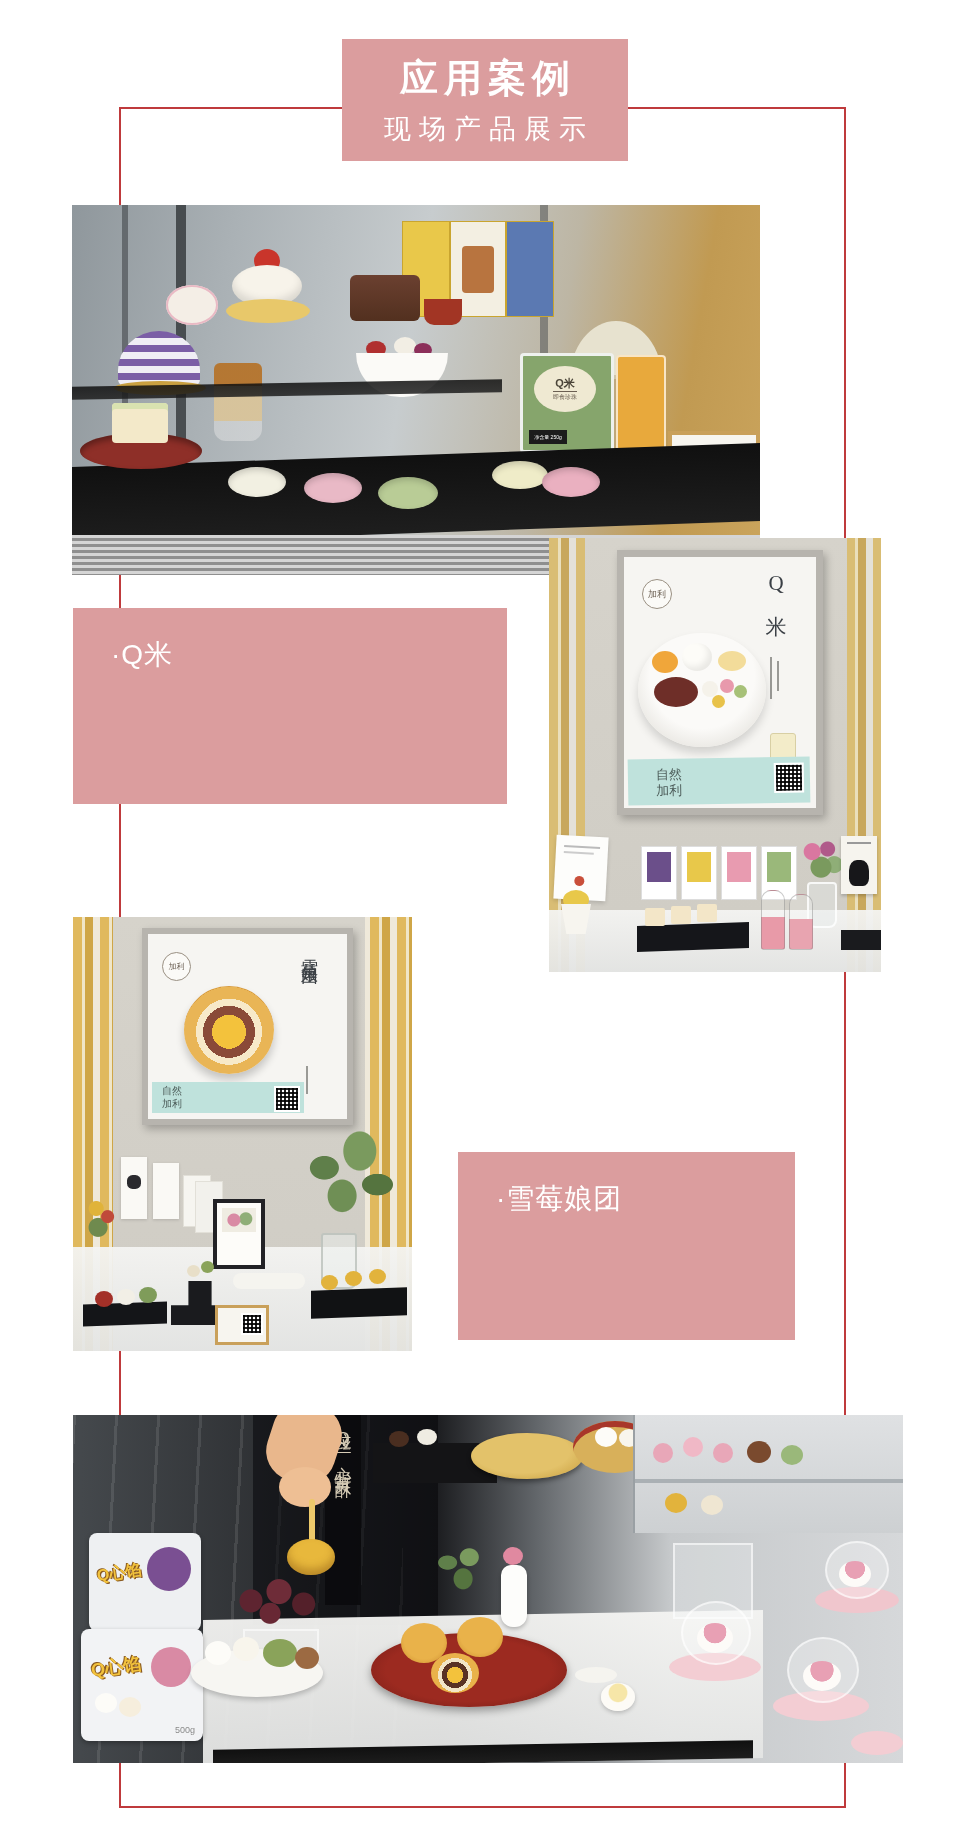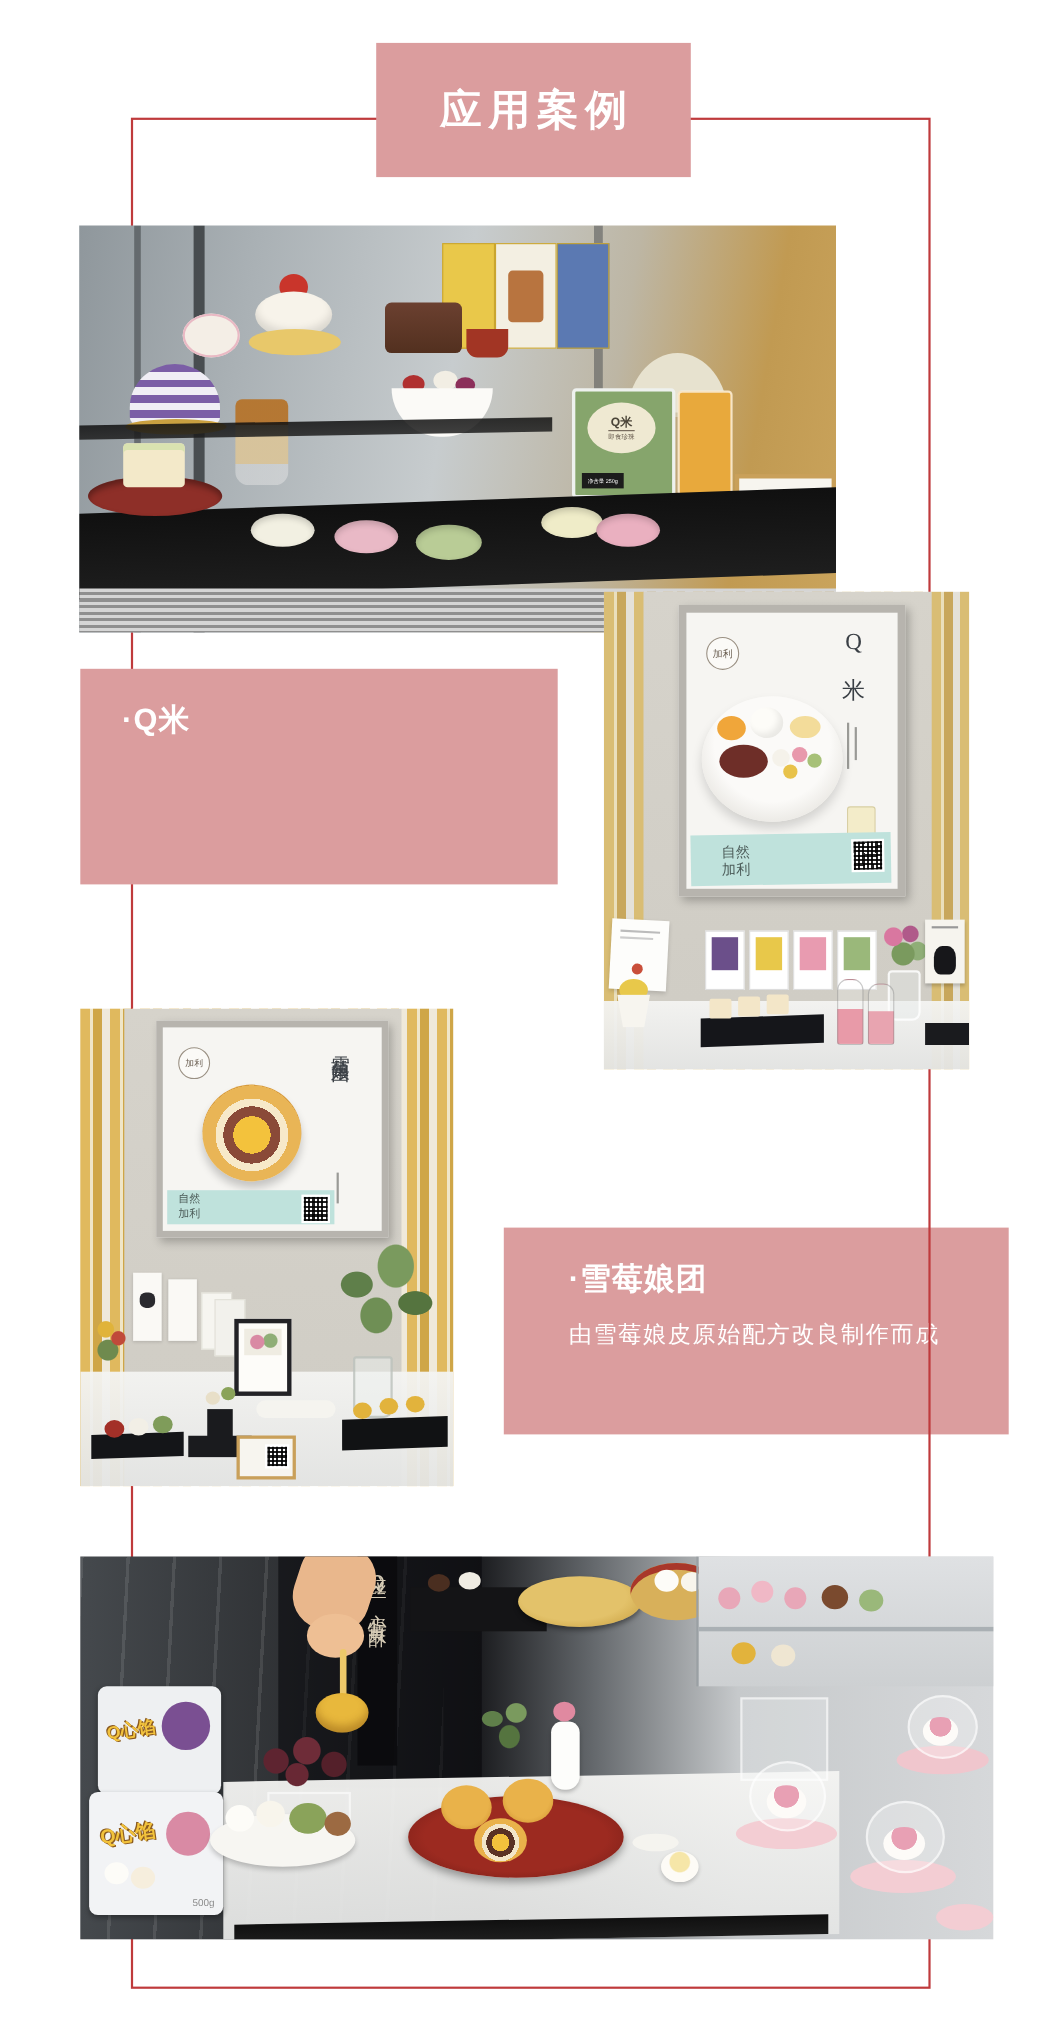--- a/index.html
+++ b/index.html
@@ -10,22 +10,22 @@
   .frame{position:absolute;left:119px;top:107px;width:727px;height:1701px;
          box-sizing:border-box;border:2px solid #bf3a3c;z-index:2;}
   
   .header-box{position:absolute;left:342px;top:39px;width:286px;height:122px;background:#db9d9e;
               z-index:4;display:flex;flex-direction:column;align-items:center;justify-content:center;gap:7px;}
   .header-title{color:#fff;font-size:38px;font-weight:bold;letter-spacing:6px;text-indent:6px;}
   .header-sub{color:#fff;font-size:27px;letter-spacing:8px;text-indent:8px;}
   
   .text-block{position:absolute;background:#db9d9e;color:#fff;box-sizing:border-box;}
   .block-qmi{left:73px;top:608px;width:434px;height:196px;padding:30px 18px 0 38px;z-index:3;}
-  .block-xmn{left:458px;top:1116px;width:459px;height:188px;padding:30px 8px 0 59px;z-index:1;}
-  .block-title{font-size:28px;font-weight:bold;line-height:34px;margin:0 0 18px 0;letter-spacing:1px;}
+  .block-xmn{left:458px;top:1152px;width:337px;height:188px;padding:30px 8px 0 38px;z-index:1;}
+  .block-title{font-size:28px;font-weight:normal;line-height:34px;margin:0 0 18px 0;letter-spacing:1px;}
   .block-line{font-size:21px;line-height:32px;letter-spacing:1.5px;}
   .para2{margin-top:5px;}
   
   .photo{position:absolute;overflow:hidden;z-index:3;}
   .photo1{left:72px;top:205px;width:688px;height:370px;
     background:linear-gradient(100deg,#8f979c 0%,#aab1b5 22%,#c7ccce 48%,#bdb6a4 68%,#c19a52 86%,#caa45c 100%);}
   .photo2{left:549px;top:538px;width:332px;height:434px;
     background:repeating-linear-gradient(90deg,#d9bd74 0 9px,#eadfbc 9px 12px,#c8a75c 12px 20px,#e4e1d8 20px 27px);}
   .photo3{left:73px;top:917px;width:339px;height:434px;
     background:repeating-linear-gradient(90deg,#e0b95e 0 9px,#f0e6c8 9px 12px,#cfa647 12px 20px,#efe9da 20px 27px);}
@@ -49,20 +49,21 @@
 </style>
 </head>
 <body>
 
 <div class="page">
 
   <div class="frame"></div>
 
   <div class="header-box">
     <div class="header-title">应用案例</div>
+    <div class="header-sub">现场产品展示</div>
   </div>
 
   <div class="photo photo1">
     <div class="abs" style="left:104px;top:0;width:10px;height:370px;background:#2a2d30;opacity:.75;"></div>
     <div class="abs" style="left:50px;top:0;width:6px;height:370px;background:#3a3e42;opacity:.55;"></div>
     <div class="abs" style="left:468px;top:0;width:8px;height:250px;background:#3a3e42;opacity:.45;"></div>
     <div class="abs" style="left:330px;top:16px;width:152px;height:96px;display:flex;">
       <div style="flex:1;background:#e9c84a;border:1px solid #c9a52f;"></div>
       <div style="flex:1.2;background:#f3efe2;border:1px solid #c9a52f;position:relative;">
         <div class="abs" style="left:20%;top:25%;width:60%;height:50%;background:#b8743f;border-radius:4px;"></div>
@@ -230,21 +231,20 @@
       </div>
     </div>
     <div class="abs" style="left:238px;top:372px;width:96px;height:28px;background:#111214;transform:skewY(-2deg);"></div>
     <div class="abs ellip" style="left:248px;top:358px;width:17px;height:15px;background:#e2b33c;"></div>
     <div class="abs ellip" style="left:272px;top:354px;width:17px;height:15px;background:#e2b33c;"></div>
     <div class="abs ellip" style="left:296px;top:352px;width:17px;height:15px;background:#e2b33c;"></div>
   </div>
 
   <div class="text-block block-xmn">
     <div class="block-title">·雪莓娘团</div>
-    <div class="block-line">由雪莓娘皮原始配方改良制作而成</div>
   </div>
 
   <div class="photo photo4">
     <div class="abs" style="left:0;top:0;width:330px;height:348px;background:repeating-linear-gradient(93deg,rgba(255,255,255,.10) 0 3px,transparent 3px 42px);"></div>
     <div class="abs" style="left:180px;top:0;width:185px;height:210px;background:rgba(6,6,9,.55);"></div>
     <div class="abs" style="left:252px;top:0;width:36px;height:190px;background:rgba(10,10,12,.88);display:flex;justify-content:center;">
       <div class="vtext" style="font-size:17px;color:#d6ccb6;letter-spacing:5px;padding-top:4px;">拉丝Q心蛋黄酥</div>
     </div>
     <div class="abs" style="left:196px;top:-12px;width:70px;height:80px;background:#e9b78c;border-radius:30px;transform:rotate(18deg);"></div>
     <div class="abs ellip" style="left:206px;top:52px;width:52px;height:40px;background:#eebf94;"></div>

